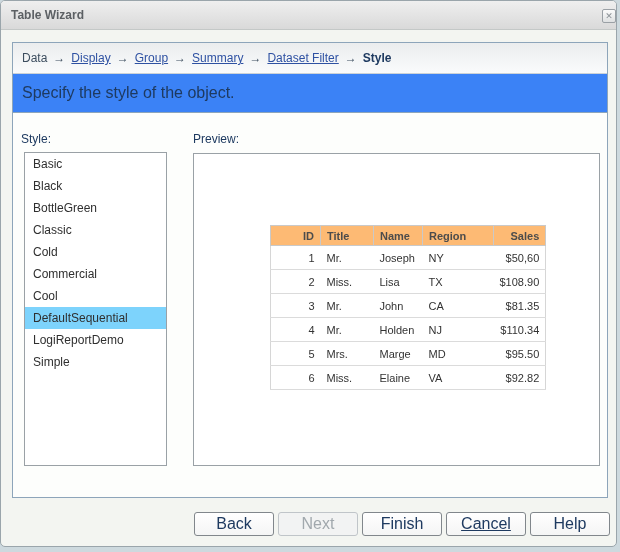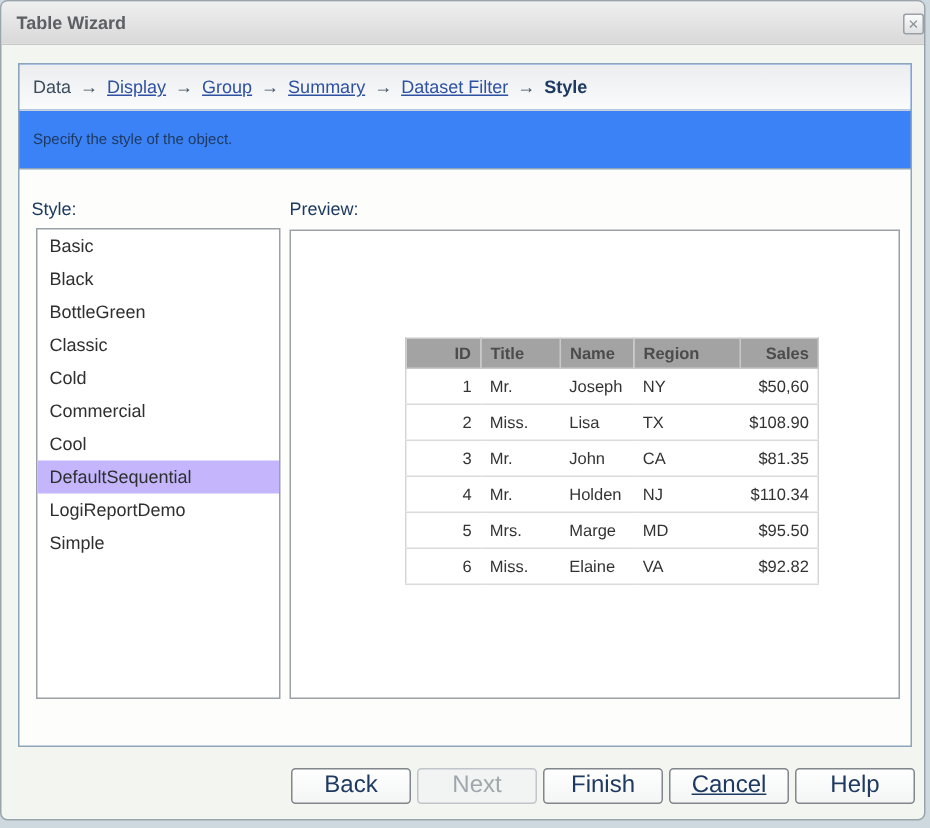--- a/index.html
+++ b/index.html
@@ -46,49 +46,49 @@
     background:linear-gradient(#ebedee,#fafbfc);
     border-bottom:1px solid #ccd2d7;
     white-space:nowrap;
   }
   .crumb-plain { color:#3c4d5e; }
   .crumb-link { color:#2e51a2; text-decoration:underline; cursor:pointer; }
   .crumb-current { color:#1e3a60; font-weight:bold; }
   .crumb-arrow { color:#3c4d5e; font-size:12px; }
   .instruction-row {
     height:38px; display:flex; align-items:center;
-    padding-left:9px; font-size:10px; color:#1e3a60;
+    padding-left:9px; font-size:16px; color:#1e3a60;
   }
   
   .box-main {
     position:absolute; left:11px; top:111px; width:596px; height:386px;
     border:1px solid #8da5ba; background:#fdfefc;
   }
   .panel-label { position:absolute; font-size:12px; color:#1e3a60;text-align:center; }
   .style-label { left:8px; top:19px; }
   .preview-label { left:180px; top:19px; }
   .style-list {
-    position:absolute; left:11px; top:39px; width:163px; height:314px;
+    position:absolute; left:11px; top:39px; width:143px; height:314px;
     border:1px solid #9aa1a6; background:#ffffff;
     font-size:12px; color:#2f2f2f; overflow:hidden;
   }
   .style-item { height:22px; line-height:22px; padding-left:8px; cursor:pointer; }
-  .style-item.selected { background:#c4b5fd; }
+  .style-item.selected { background:#7dd3fc; }
   .preview-box {
     position:absolute; left:180px; top:40px; width:407px; height:313px;
     border:1px solid #9aa1a6; background:#ffffff;
   }
   
   .preview-table {
     position:absolute; left:76px; top:71px;
     border-collapse:collapse; font-size:11px;
     border:1px solid #d6d6d6;
   }
   .preview-table th {
-    background:#a3a3a3; border:1px solid #c9c9c9;
+    background:#fdba74; border:1px solid #c9c9c9;
     font-weight:bold; color:#4c4c4c;
     padding:3px 6px; height:20px; text-align:left;
   }
   .preview-table td {
     border-bottom:1px solid #dbdbdb; color:#333333;
     padding:4px 6px; height:24px; background:#ffffff;
   }
   .col-id    { width:50px; }
   .col-title { width:53px; }
   .col-name  { width:49px; }

